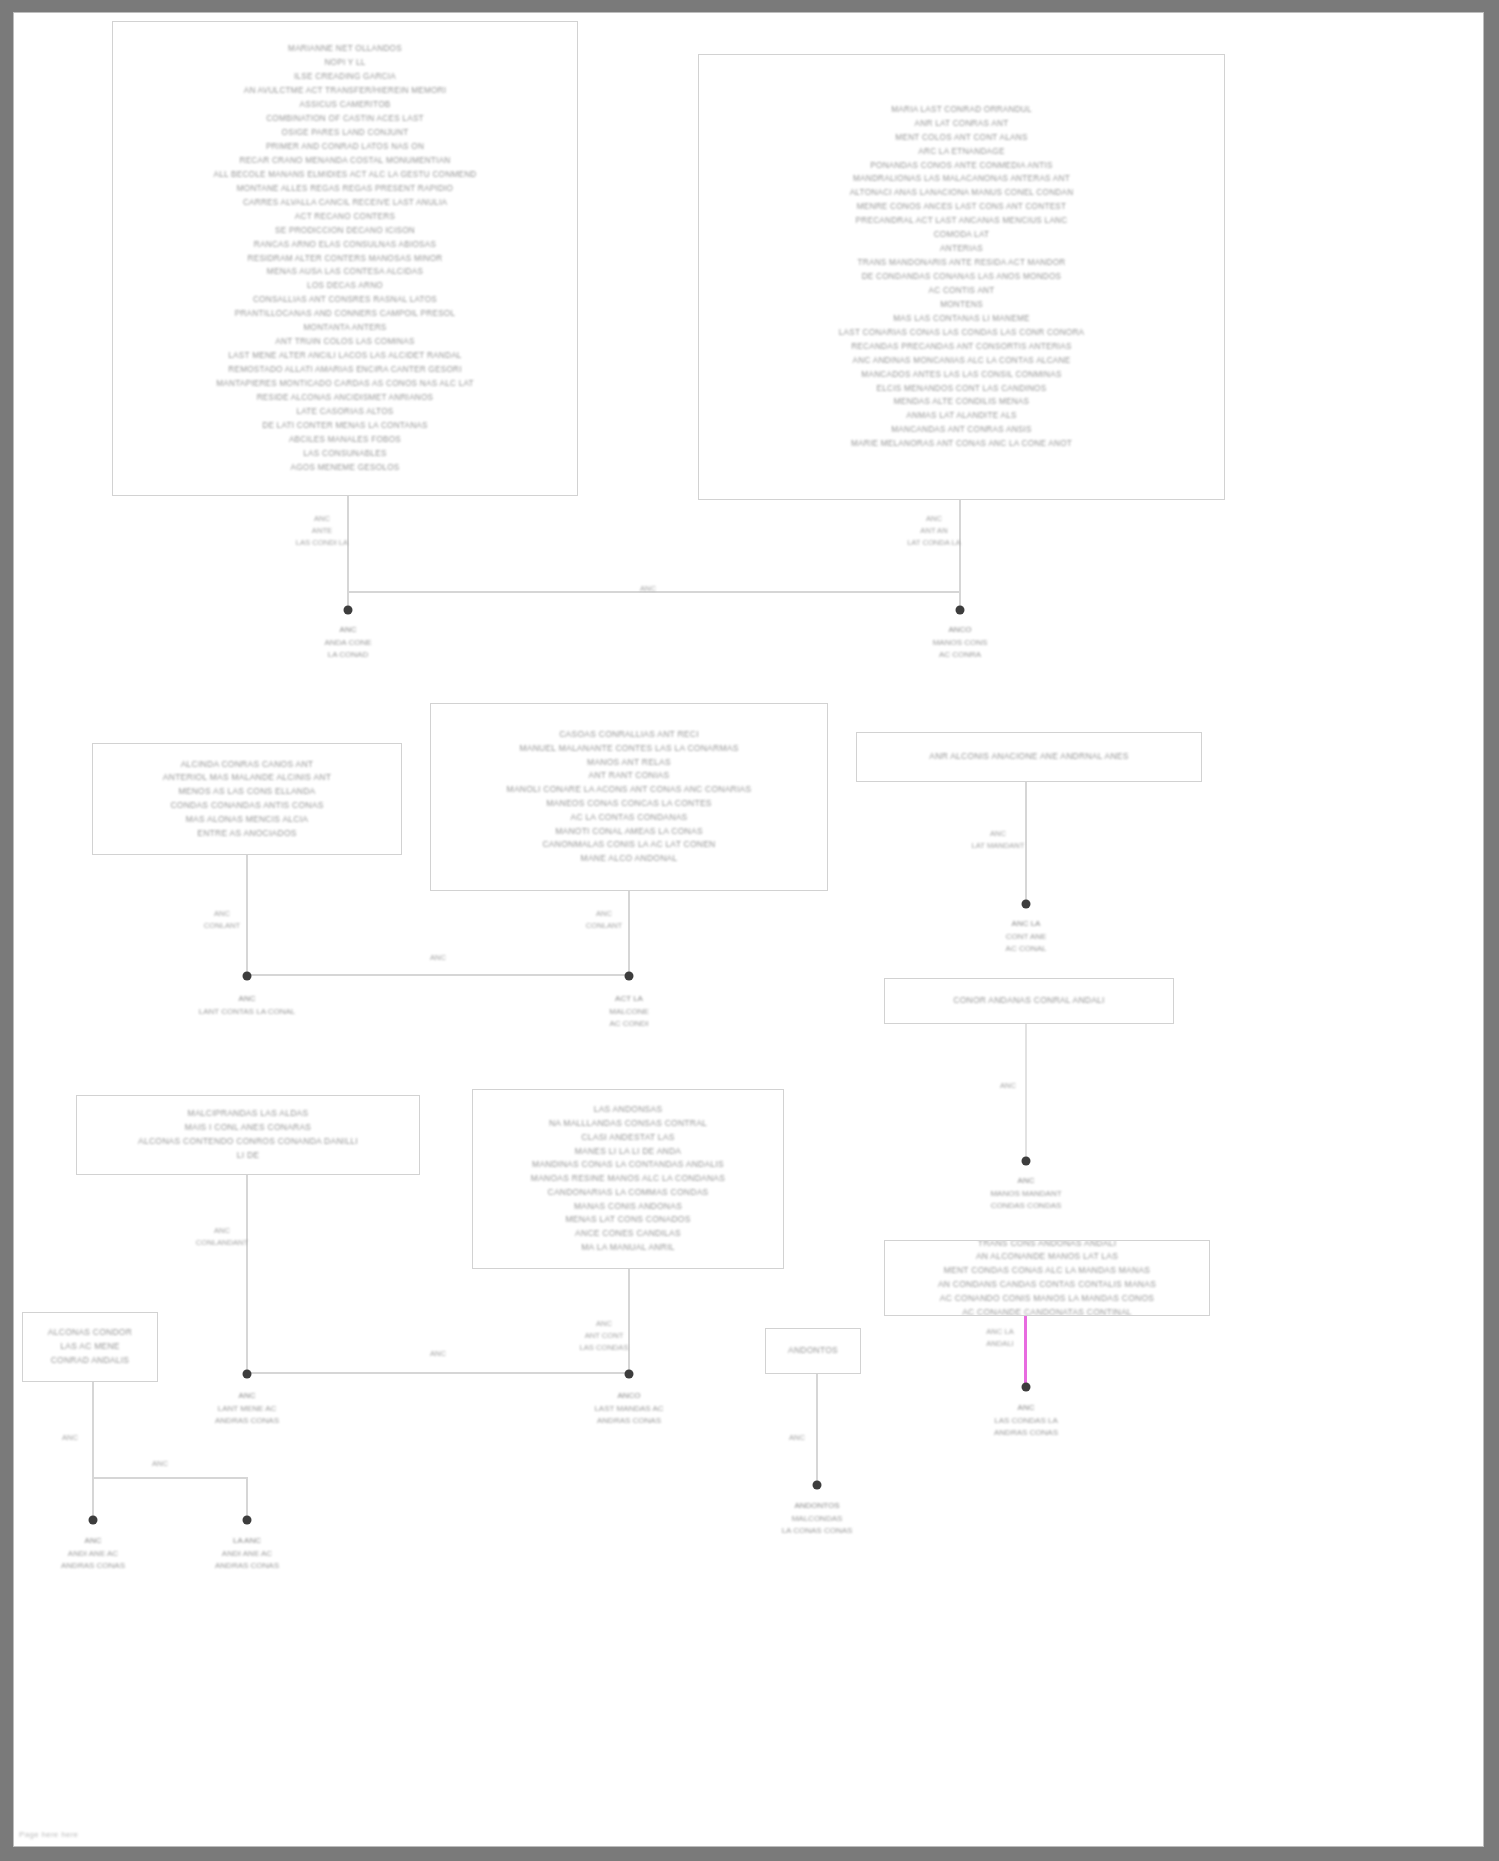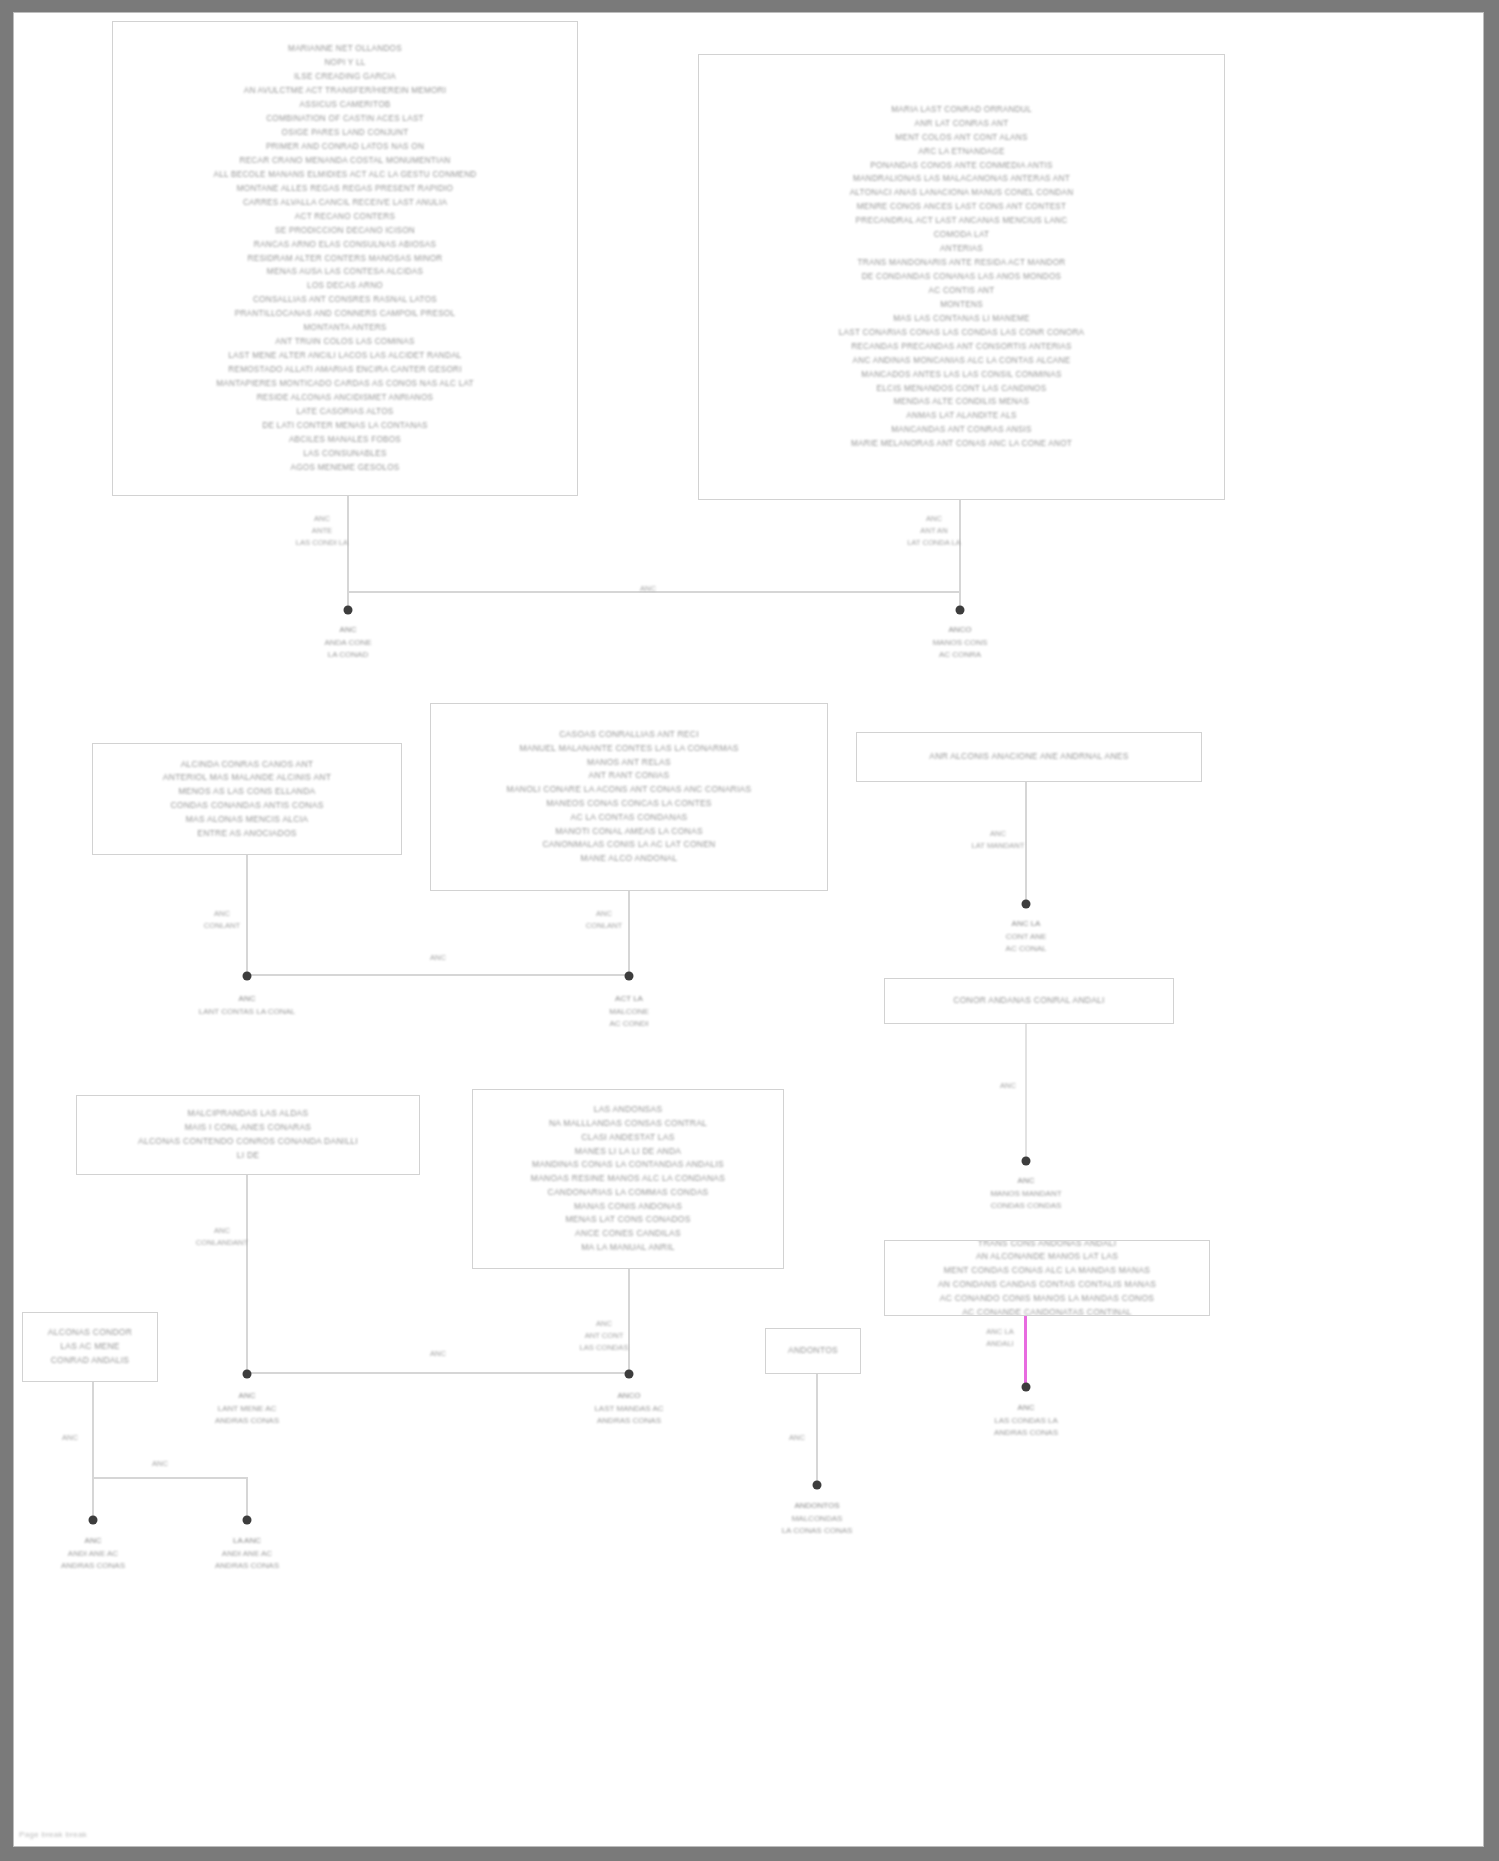--- a/index.html
+++ b/index.html
@@ -405,16 +405,16 @@
         <span class="ln hd">ANC</span>
       </div>
     <div class="elabel" style="left:783px;top:1419px;">
         <span class="ln hd">ANC</span>
       </div>
     <div class="elabel" style="left:986px;top:1313px;">
         <span class="ln hd">ANC LA</span>
         <span class="ln">ANDALI</span>
       </div>
 
-    <div id="watermark">Page break break</div>
+    <div id="watermark">Page here here</div>
 
   </div>
 </div>
 
 </body></html>

